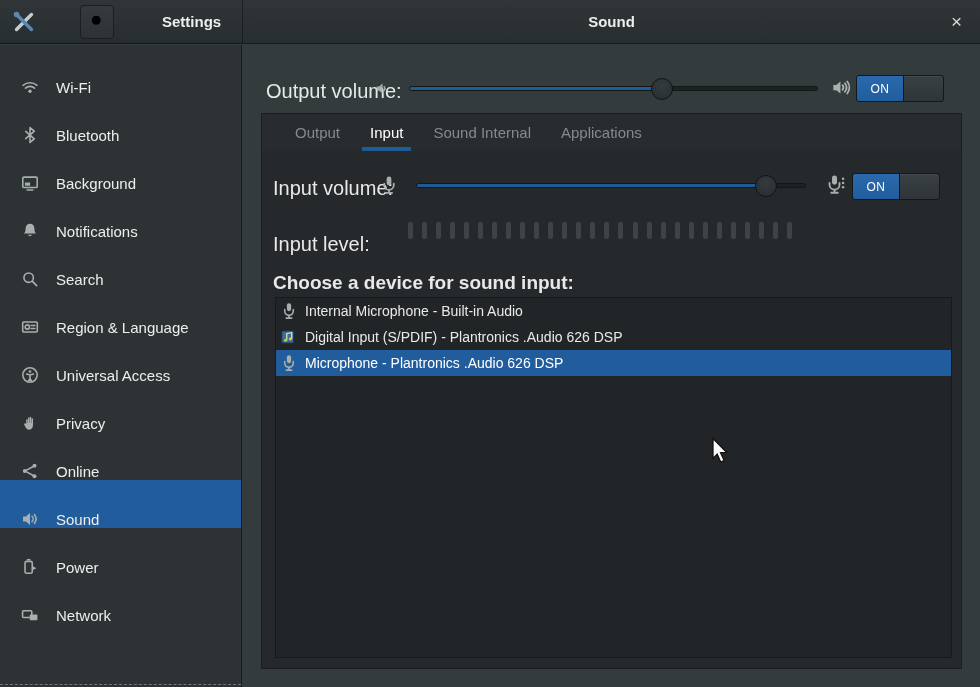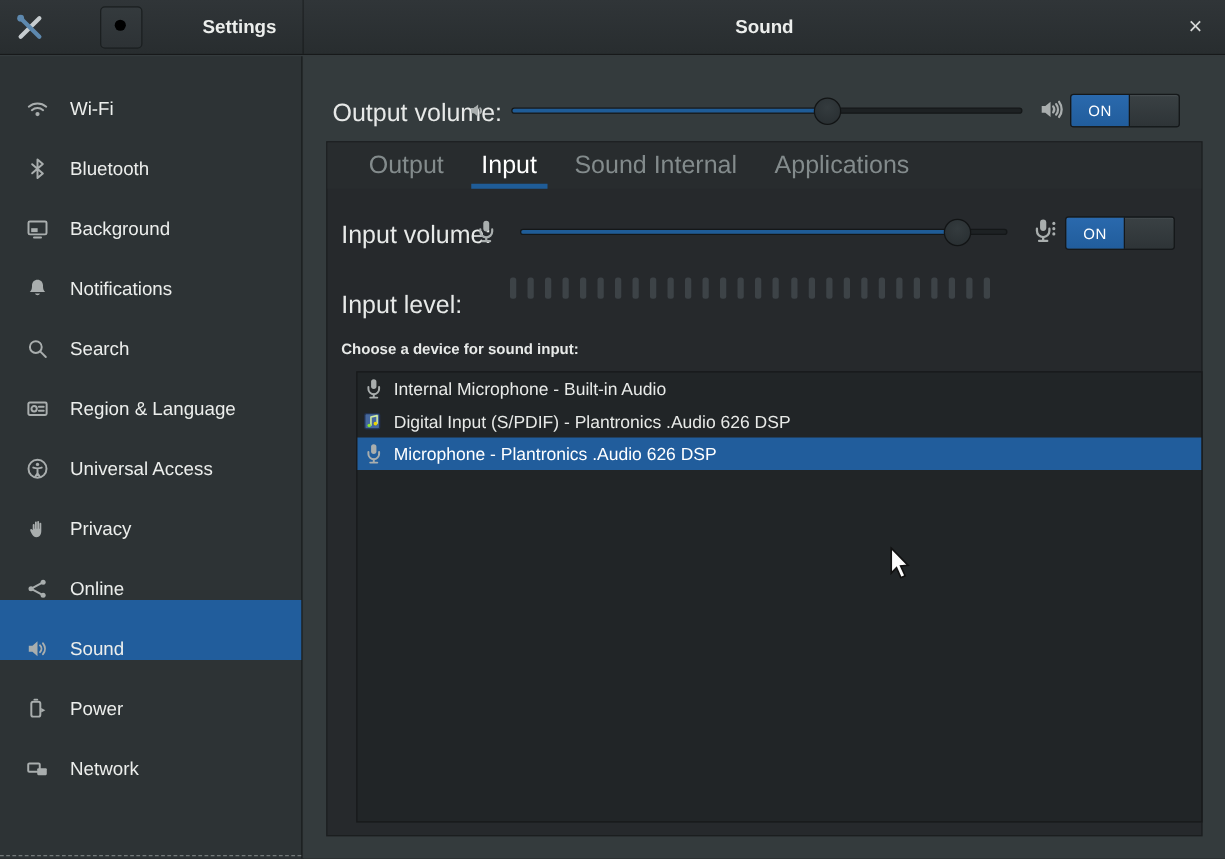--- a/index.html
+++ b/index.html
@@ -55,37 +55,37 @@
   .toggle{position:absolute;width:88px;height:27px;border:1px solid #15181a;border-radius:3px;
     display:flex;overflow:hidden;background:#1f2426;}
   .t-on{flex:1;background:linear-gradient(#2a69ad,#215d9c);color:#fff;font-size:12px;font-weight:400;
     display:flex;align-items:center;justify-content:center;letter-spacing:.5px;}
   .t-knob{width:40px;background:linear-gradient(#3a4144,#2e3437);border-left:1px solid #15181a;
     border-radius:0 2px 2px 0;box-shadow:inset 0 1px 0 rgba(255,255,255,.06);}
   
   .notebook{position:absolute;left:18px;top:68px;width:701px;height:556px;
     background:#26292c;border:1px solid #1b1e1f;}
   .tabs{height:37px;display:flex;align-items:stretch;padding-left:18px;background:#282c2e;}
-  .tab{padding:0 15px;display:flex;align-items:center;font-size:20px;color:#838b8c;position:relative;}
+  .tab{padding:0 15px;display:flex;align-items:center;font-size:15px;color:#838b8c;position:relative;}
   .tab.active{color:#ffffff;}
   .tab.active::after{content:"";position:absolute;left:7px;right:7px;bottom:0;height:4px;
     background:#1f5c97;}
   #in-label{left:11px;top:63px;}
   #in-mic-low{position:absolute;left:117px;top:61px;}
   #in-mic-low.icon{width:20px;height:20px;}
   #in-slider{left:154px;top:69px;width:390px;}
   #in-mic-high{position:absolute;left:564px;top:60px;}
   #in-mic-high.icon{width:21px;height:21px;}
   #in-toggle{left:590px;top:59px;}
   #level-label{left:11px;top:119px;}
   .meter{position:absolute;left:146px;top:107px;width:384px;height:18px;
     display:flex;justify-content:space-between;align-items:center;}
   .meter .bar{width:5px;height:17px;border-radius:2px;background:#3d4347;}
-  #choose-label{left:11px;top:158px;font-weight:700;font-size:12px;}
-  .device-list{position:absolute;left:23px;top:183px;width:677px;height:361px;
+  #choose-label{left:11px;top:158px;font-weight:700;font-size:19px;}
+  .device-list{position:absolute;left:13px;top:183px;width:677px;height:361px;
     background:#212527;border:1px solid #17191a;}
   .device-row{height:26px;display:flex;align-items:center;gap:7px;padding-left:4px;
     font-size:14px;color:#e8eae8;white-space:nowrap;}
   .device-row.selected{background:#215d9c;color:#ffffff;}
   .cursor{position:absolute;left:711px;top:437px;pointer-events:none;}
 </style>
 </head>
 <body>
 
 <div class="window">

